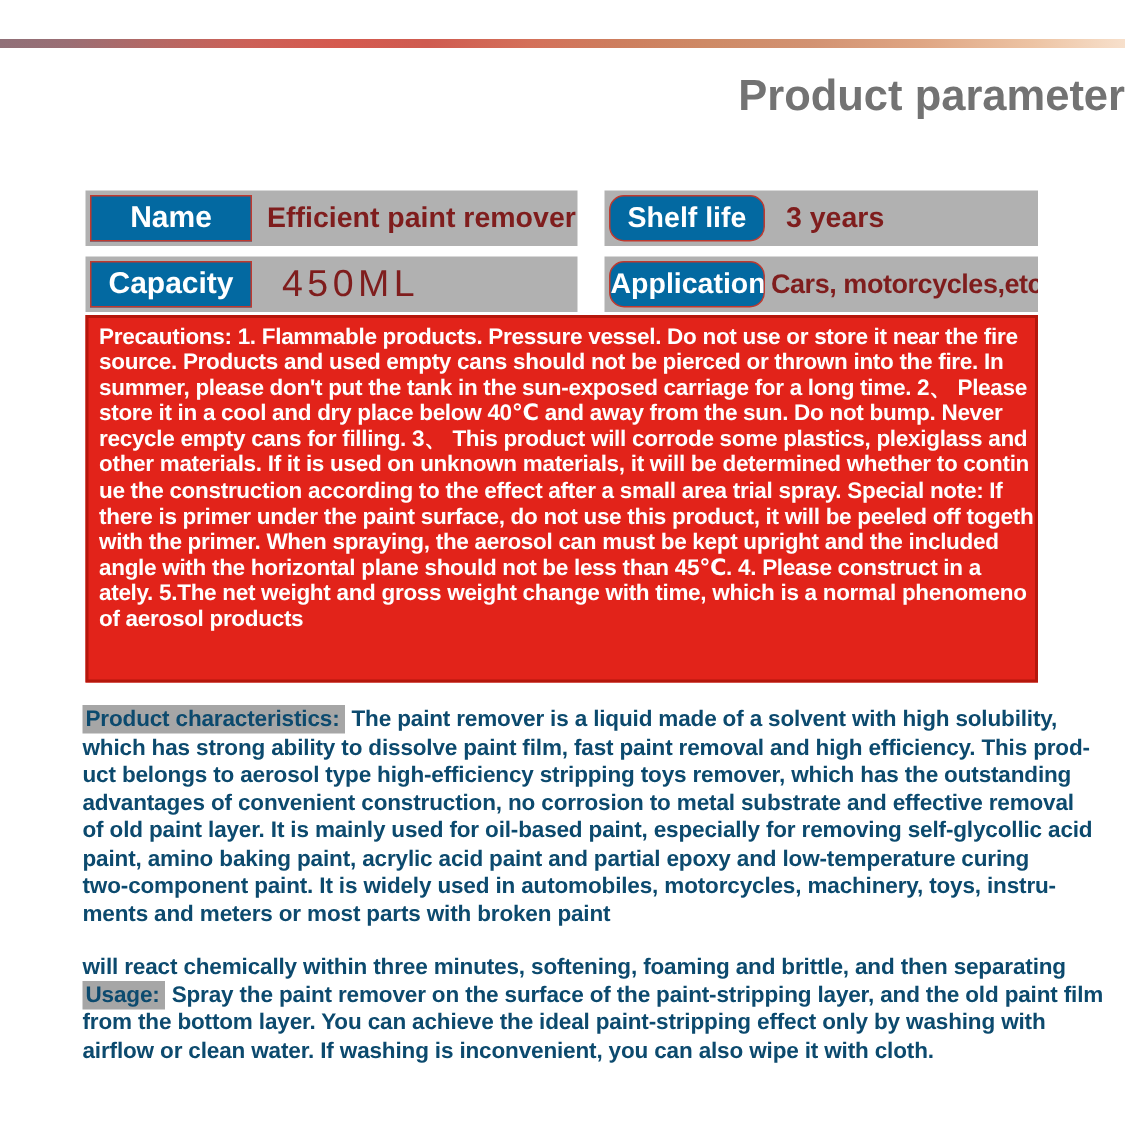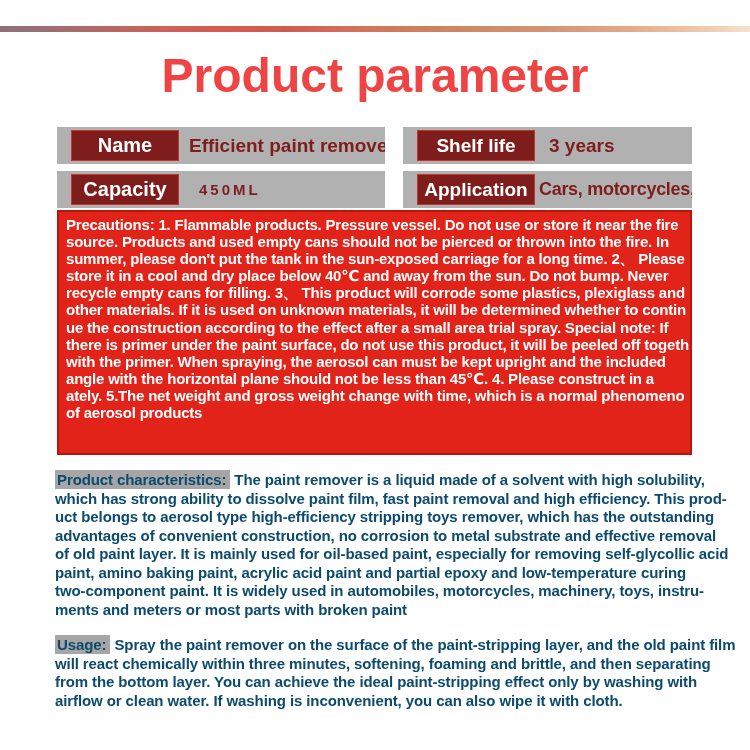--- a/index.html
+++ b/index.html
@@ -10,39 +10,39 @@
   
   .grad-strip{
     position:absolute;left:0;top:26px;width:750px;height:6px;
     background:linear-gradient(90deg,
       #907078 0%, #9a6e74 6%, #b56864 14%, #cc6158 22%, #d55a4f 30%,
       #cf5b50 38%, #d4705a 47%, #cd7e5e 55%, #ce8a66 63%, #d29272 72%,
       #dfa684 82%, #edc4a4 92%, #f7e0cc 100%);
   }
   .page-title{
     position:absolute;left:0;top:48px;width:750px;margin:0;
-    text-align:center;font-size:48px;font-weight:bold;color:#ef4444;letter-spacing:0;
+    text-align:right;font-size:29px;font-weight:bold;color:#737373;letter-spacing:0;
   }
   
   .spec-row{
     position:absolute;height:37px;background:#b1b1b1;
     display:flex;align-items:center;box-sizing:border-box;
   }
   .spec-label{
-    flex:0 0 auto;box-sizing:border-box;margin-left:14px;height:31px;line-height:29px;
-    background:#7f1d1d;border:1px solid #c0392e;color:#ffffff;
+    flex:0 0 auto;box-sizing:border-box;margin-left:3px;height:31px;line-height:29px;
+    background:#0369a1;border:1px solid #c0392e;color:#ffffff;
     font-weight:bold;font-size:20px;text-align:center;overflow:hidden;white-space:nowrap;
   }
   .w-l{width:108px;}
-  .w-r{width:118px;font-size:19px;}
+  .w-r{width:104px;font-size:19px;border-radius:10px;}
   .spec-value{
     color:#7f1d1d;font-weight:bold;font-size:19px;padding-left:10px;
     white-space:nowrap;overflow:hidden;
   }
-  .value-capacity{font-weight:bold;font-size:15px;letter-spacing:3px;padding-left:20px;}
+  .value-capacity{font-weight:normal;font-size:25px;letter-spacing:3px;padding-left:20px;}
   .value-shelf{padding-left:14px;}
   .value-app{font-size:18px;padding-left:4px;letter-spacing:-0.3px;}
   
   .precautions-box{
     position:absolute;left:57px;top:210px;width:635px;height:245px;
     box-sizing:border-box;background:#e2231a;border:2px solid #b5170c;
     padding:4px 0 0 7px;overflow:hidden;
   }
   .pline{
     color:#ffffff;font-weight:bold;font-size:15px;line-height:17.1px;
@@ -105,21 +105,21 @@
     <div class="bline">which has strong ability to dissolve paint film, fast paint removal and high efficiency. This prod-</div>
     <div class="bline">uct belongs to aerosol type high-efficiency stripping toys remover, which has the outstanding</div>
     <div class="bline">advantages of convenient construction, no corrosion to metal substrate and effective removal</div>
     <div class="bline">of old paint layer. It is mainly used for oil-based paint, especially for removing self-glycollic acid</div>
     <div class="bline">paint, amino baking paint, acrylic acid paint and partial epoxy and low-temperature curing</div>
     <div class="bline">two-component paint. It is widely used in automobiles, motorcycles, machinery, toys, instru-</div>
     <div class="bline">ments and meters or most parts with broken paint</div>
   </div>
 
   <div class="para" style="top:636px;">
+    <div class="bline">will react chemically within three minutes, softening, foaming and brittle, and then separating</div>
     <div class="bline">
       <span class="hl">Usage:</span><span>Spray the paint remover on the surface of the paint-stripping layer, and the old paint film</span>
     </div>
-    <div class="bline">will react chemically within three minutes, softening, foaming and brittle, and then separating</div>
     <div class="bline">from the bottom layer. You can achieve the ideal paint-stripping effect only by washing with</div>
     <div class="bline">airflow or clean water. If washing is inconvenient, you can also wipe it with cloth.</div>
   </div>
 
 </div>
 
 </body></html>

